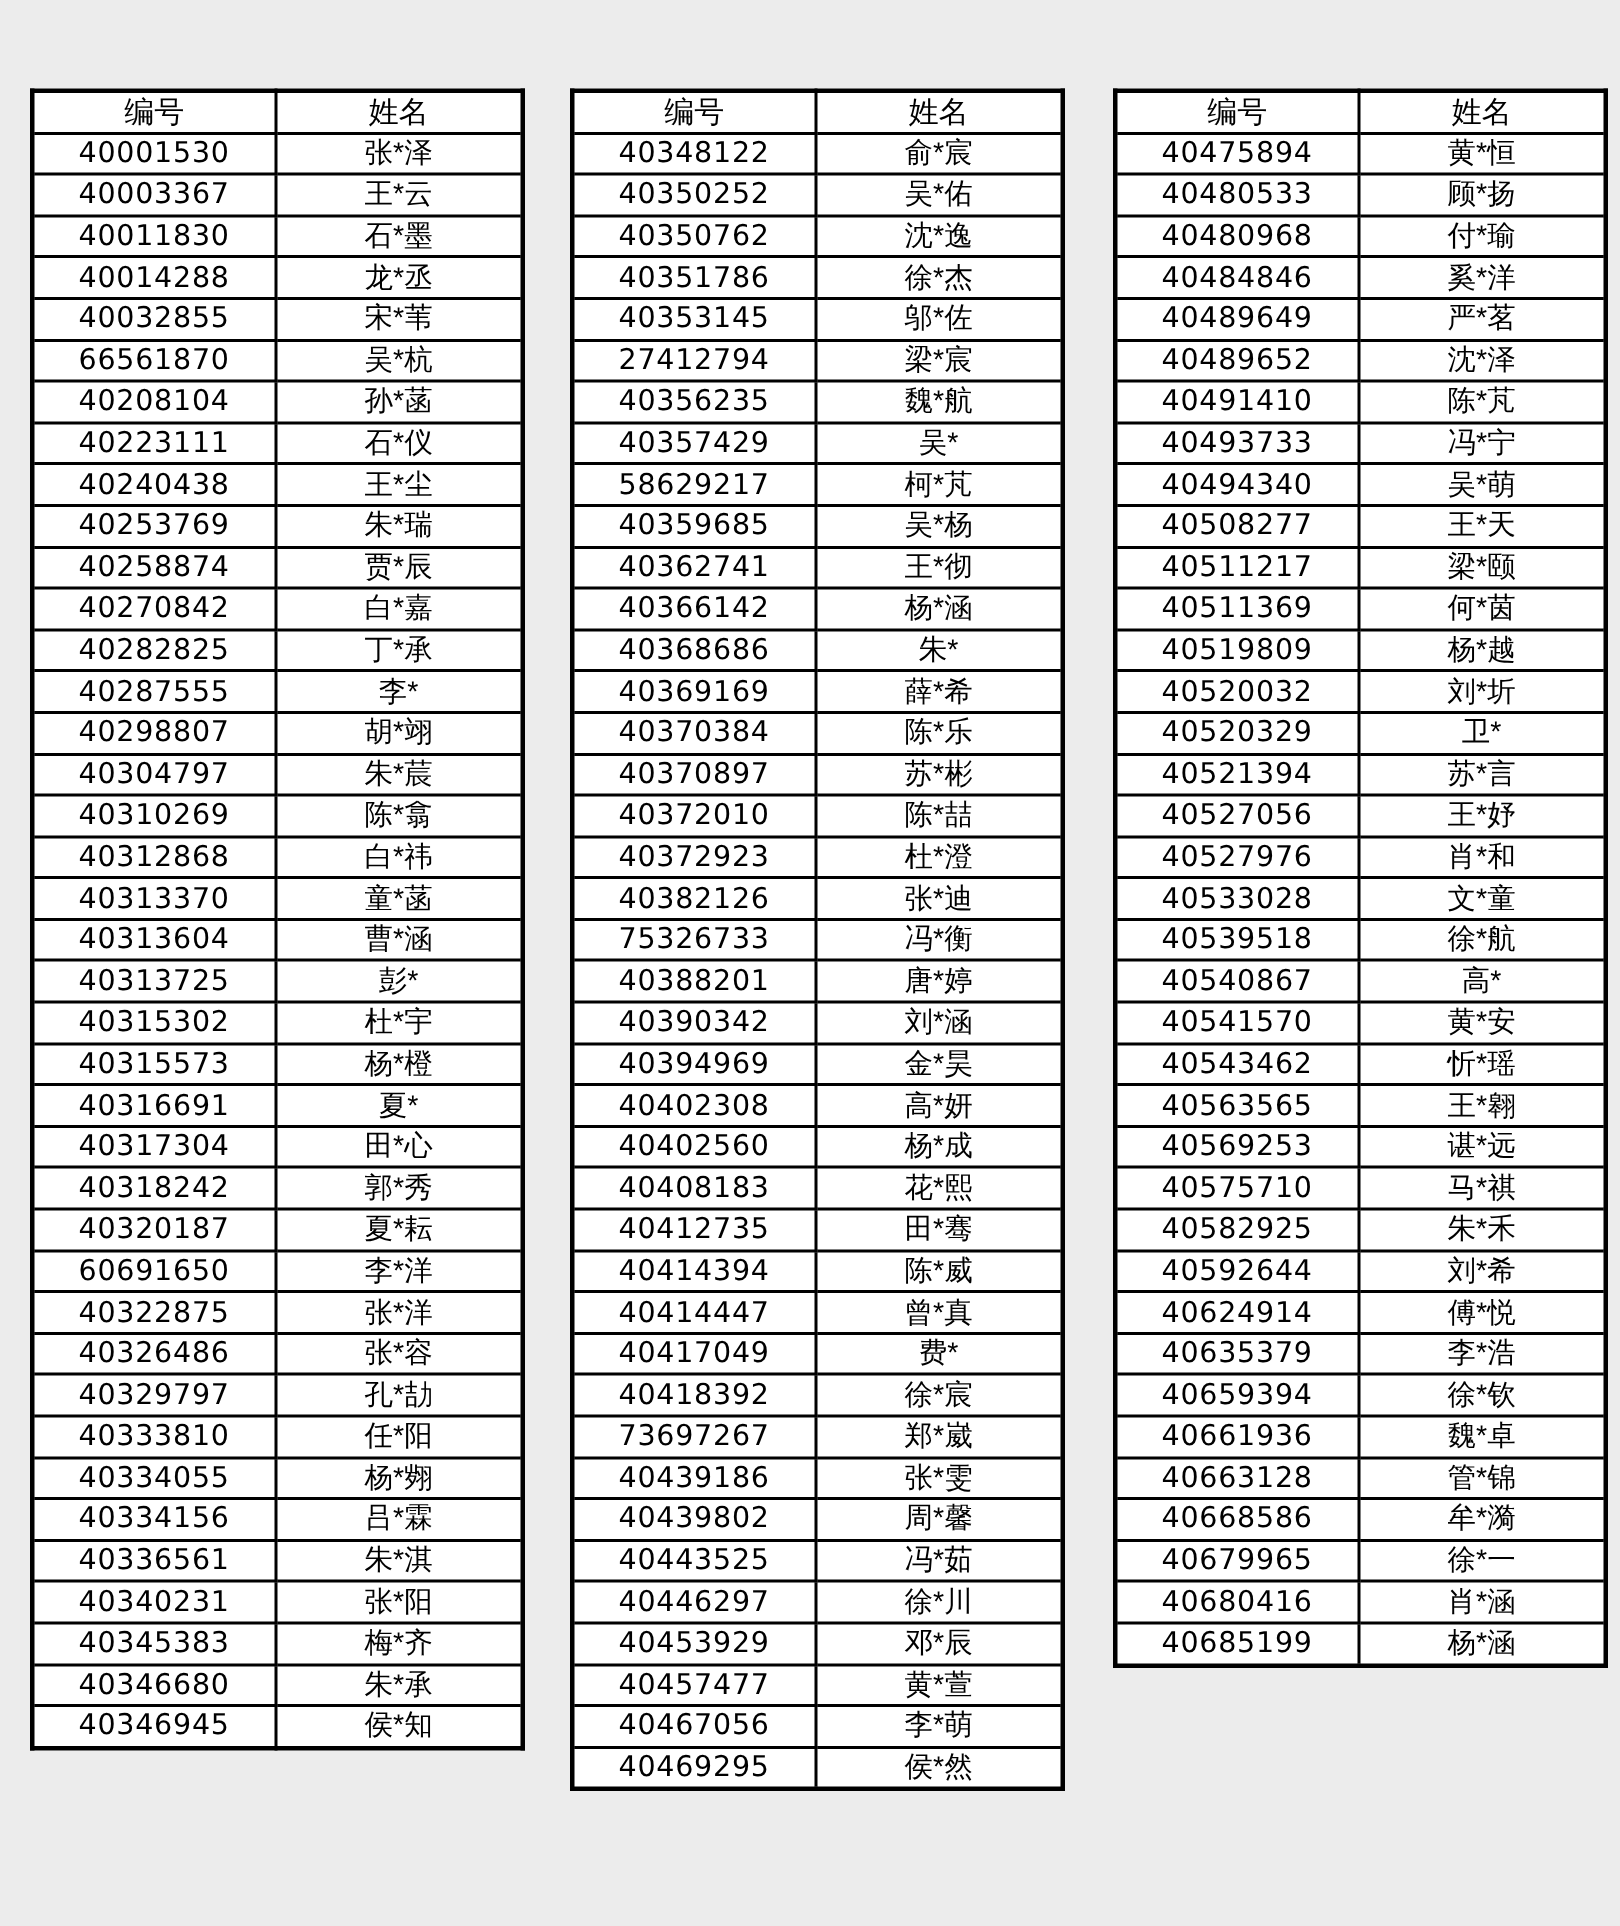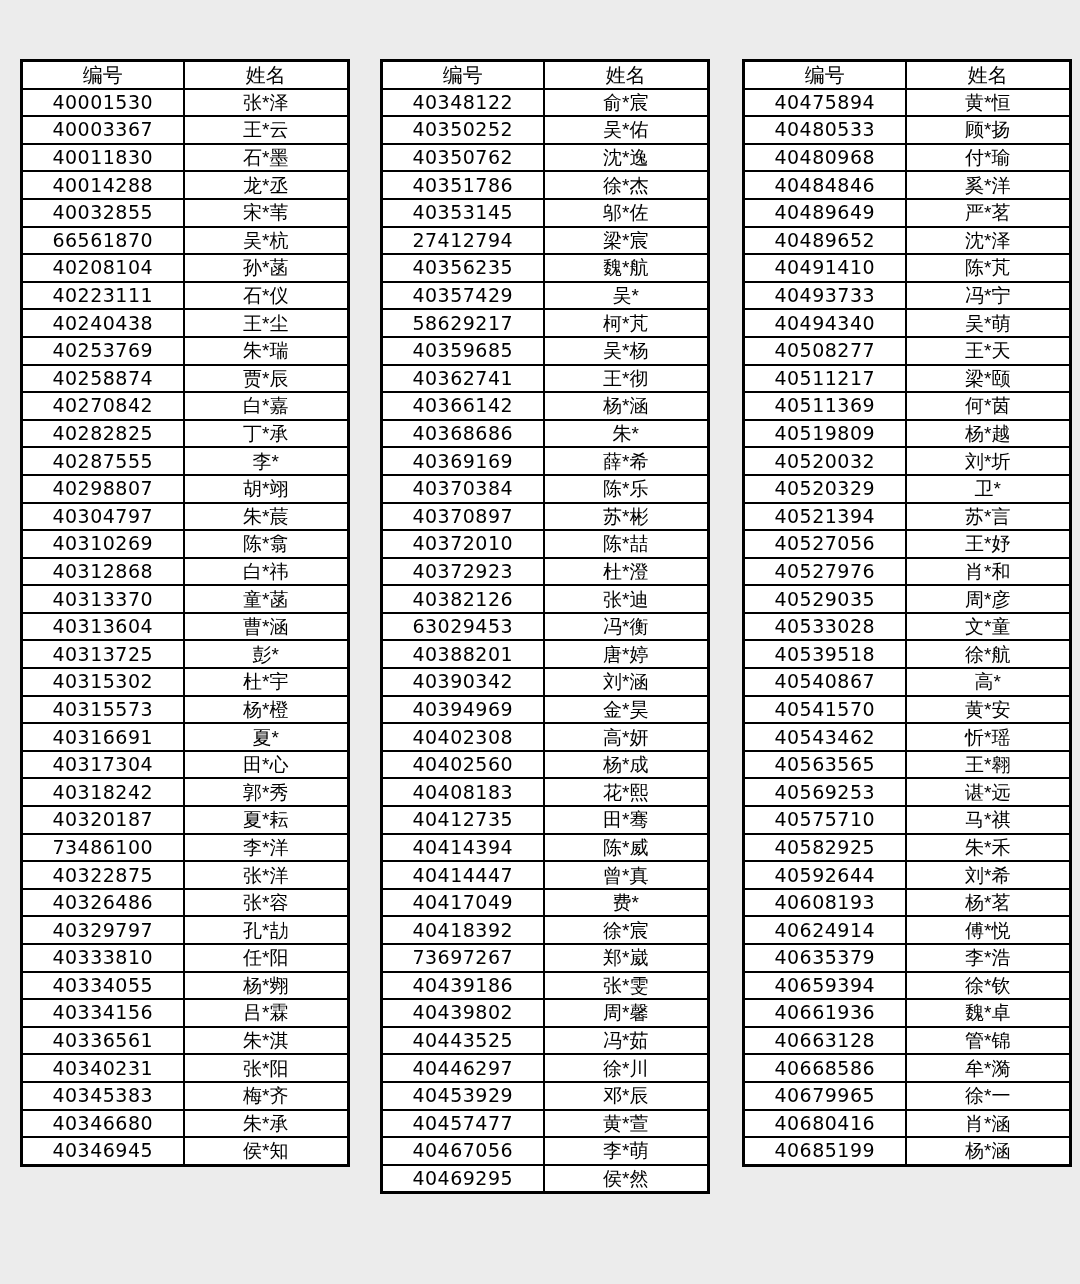--- a/index.html
+++ b/index.html
@@ -166,21 +166,21 @@
       </tr>
       <tr>
         <td class="id-cell">40318242</td>
         <td class="name-cell">郭*秀</td>
       </tr>
       <tr>
         <td class="id-cell">40320187</td>
         <td class="name-cell">夏*耘</td>
       </tr>
       <tr>
-        <td class="id-cell">73486100</td>
+        <td class="id-cell">60691650</td>
         <td class="name-cell">李*洋</td>
       </tr>
       <tr>
         <td class="id-cell">40322875</td>
         <td class="name-cell">张*洋</td>
       </tr>
       <tr>
         <td class="id-cell">40326486</td>
         <td class="name-cell">张*容</td>
       </tr>
@@ -305,21 +305,21 @@
       </tr>
       <tr>
         <td class="id-cell">40372923</td>
         <td class="name-cell">杜*澄</td>
       </tr>
       <tr>
         <td class="id-cell">40382126</td>
         <td class="name-cell">张*迪</td>
       </tr>
       <tr>
-        <td class="id-cell">63029453</td>
+        <td class="id-cell">75326733</td>
         <td class="name-cell">冯*衡</td>
       </tr>
       <tr>
         <td class="id-cell">40388201</td>
         <td class="name-cell">唐*婷</td>
       </tr>
       <tr>
         <td class="id-cell">40390342</td>
         <td class="name-cell">刘*涵</td>
       </tr>
@@ -476,24 +476,20 @@
       </tr>
       <tr>
         <td class="id-cell">40527056</td>
         <td class="name-cell">王*妤</td>
       </tr>
       <tr>
         <td class="id-cell">40527976</td>
         <td class="name-cell">肖*和</td>
       </tr>
       <tr>
-        <td class="id-cell">40529035</td>
-        <td class="name-cell">周*彦</td>
-      </tr>
-      <tr>
         <td class="id-cell">40533028</td>
         <td class="name-cell">文*童</td>
       </tr>
       <tr>
         <td class="id-cell">40539518</td>
         <td class="name-cell">徐*航</td>
       </tr>
       <tr>
         <td class="id-cell">40540867</td>
         <td class="name-cell">高*</td>
@@ -518,24 +514,20 @@
         <td class="id-cell">40575710</td>
         <td class="name-cell">马*祺</td>
       </tr>
       <tr>
         <td class="id-cell">40582925</td>
         <td class="name-cell">朱*禾</td>
       </tr>
       <tr>
         <td class="id-cell">40592644</td>
         <td class="name-cell">刘*希</td>
-      </tr>
-      <tr>
-        <td class="id-cell">40608193</td>
-        <td class="name-cell">杨*茗</td>
       </tr>
       <tr>
         <td class="id-cell">40624914</td>
         <td class="name-cell">傅*悦</td>
       </tr>
       <tr>
         <td class="id-cell">40635379</td>
         <td class="name-cell">李*浩</td>
       </tr>
       <tr>

